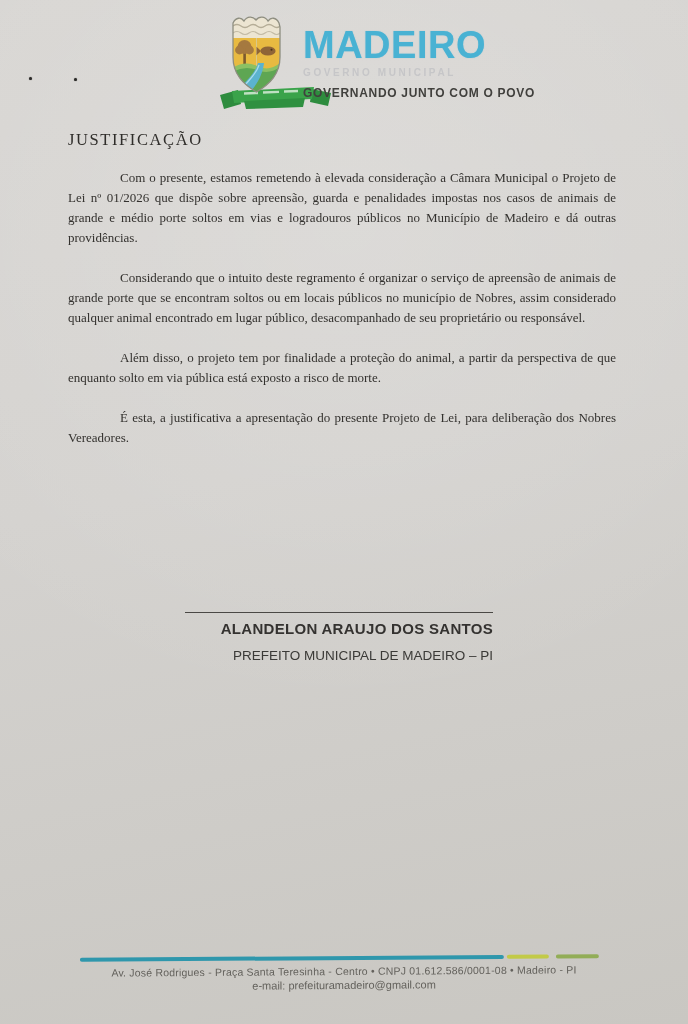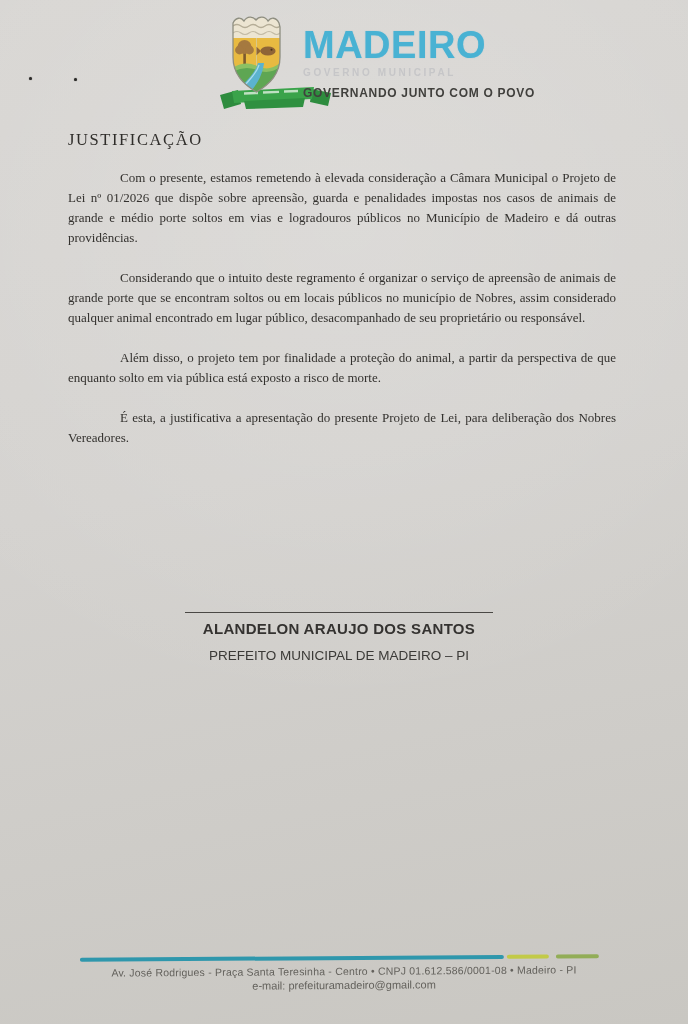--- a/index.html
+++ b/index.html
@@ -26,21 +26,21 @@
     margin-top:8px;}
 
   
   .content{position:absolute;left:68px;top:130px;width:548px;}
   .doc-title{margin:0 0 18px 0;font-size:16.5px;font-weight:normal;
     letter-spacing:1.6px;text-align:left;color:#2f2d2a;}
   .content p{margin:0 0 20px 0;font-size:13px;line-height:20px;
     text-align:justify;text-indent:52px;color:#33312e;}
 
   
-  .signature{position:absolute;left:185px;top:612px;width:308px;text-align:center;
+  .signature{position:absolute;left:185px;top:612px;width:308px;text-align:right;
     font-family:"Liberation Sans", sans-serif;}
   .sig-line{border-top:1.6px solid #4a4845;height:0;margin-bottom:7px;}
   .sig-name{font-size:15px;font-weight:bold;color:#343230;letter-spacing:.3px;}
   .sig-role{font-size:13.5px;color:#3b3a37;margin-top:11px;}
 
   
   .footer{position:absolute;left:0;top:956px;width:688px;transform:rotate(-0.4deg);}
   .rule{display:flex;align-items:center;margin-left:80px;width:520px;}
   .rule .seg{height:3.5px;border-radius:2px;}
   .seg-teal{width:424px;background:#2f97ac;}

